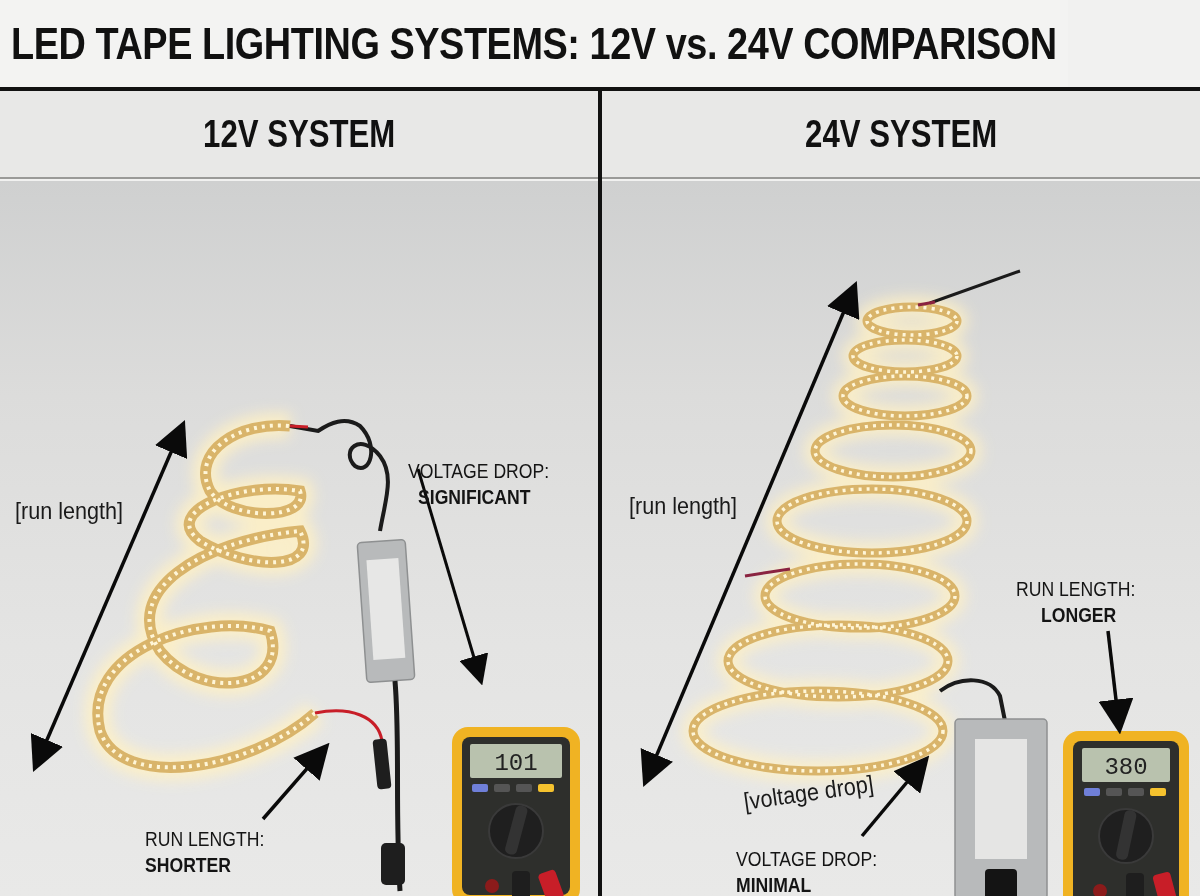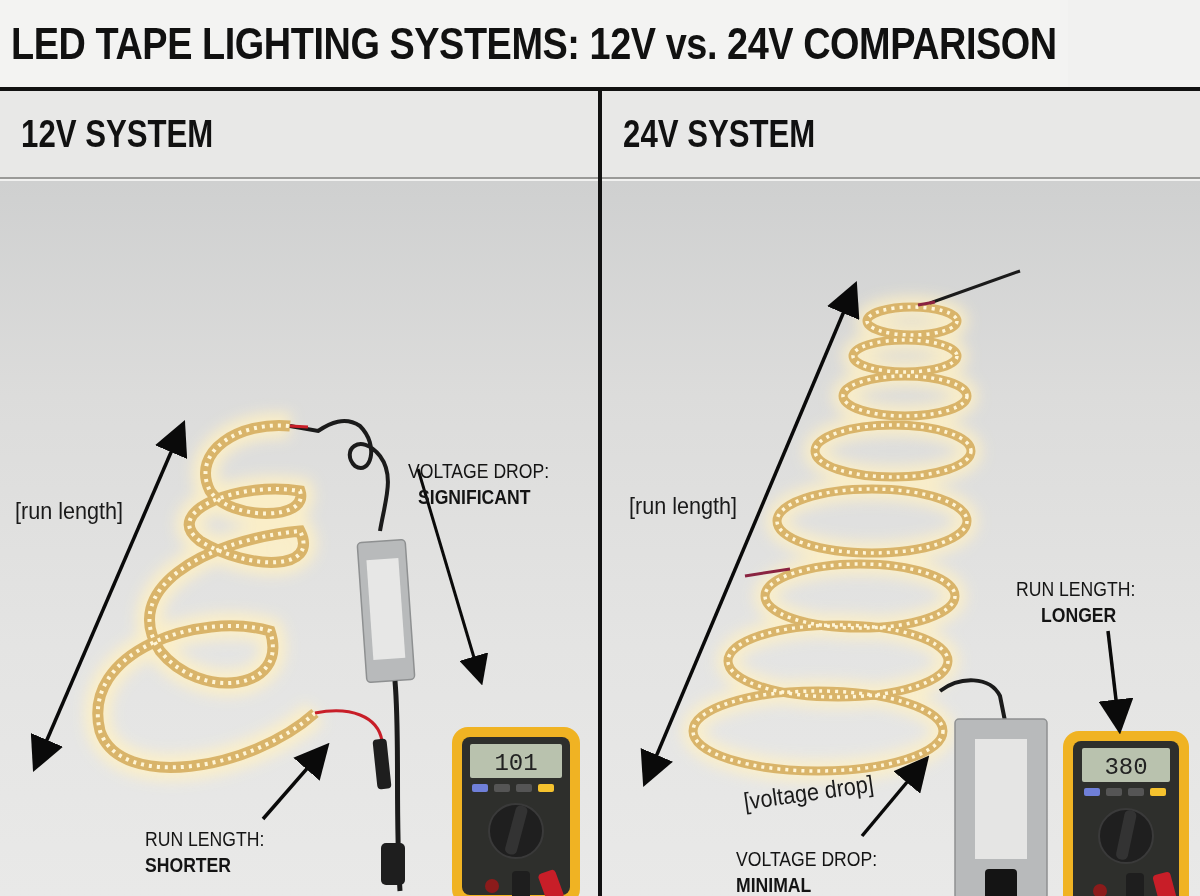--- a/index.html
+++ b/index.html
@@ -17,21 +17,21 @@
     .top-rule { position: absolute; left: 0; top: 87px; width: 1200px; height: 4px; background: #111; }
 
     .panel { position: absolute; top: 91px; height: 805px; overflow: hidden; }
     .panel.left { left: 0; width: 598px; }
     .panel.right { left: 602px; width: 598px; }
     .divider { position: absolute; left: 598px; top: 87px; width: 4px; height: 809px; background: #111; }
 
     .panel-header {
       position: absolute; left: 0; top: 0; width: 100%; height: 88px;
       background: #e8e8e7; border-bottom: 2px solid #9a9a98;
-      display: flex; align-items: center; 
+      display: flex; align-items: center; justify-content: center;
     }
     .panel-header h2 {
       font-weight: 700; font-size: 38px; color: #111; transform: scaleX(0.82); white-space: nowrap;
     }
     .scene {
       position: absolute; left: 0; top: 90px; width: 100%; height: 715px;
       background: linear-gradient(180deg, #cfd0d0 0%, #dcdcdb 30%, #e4e4e3 65%, #e9e9e8 100%);
     }
     .scene svg { position: absolute; left: 0; top: 0; }
 

